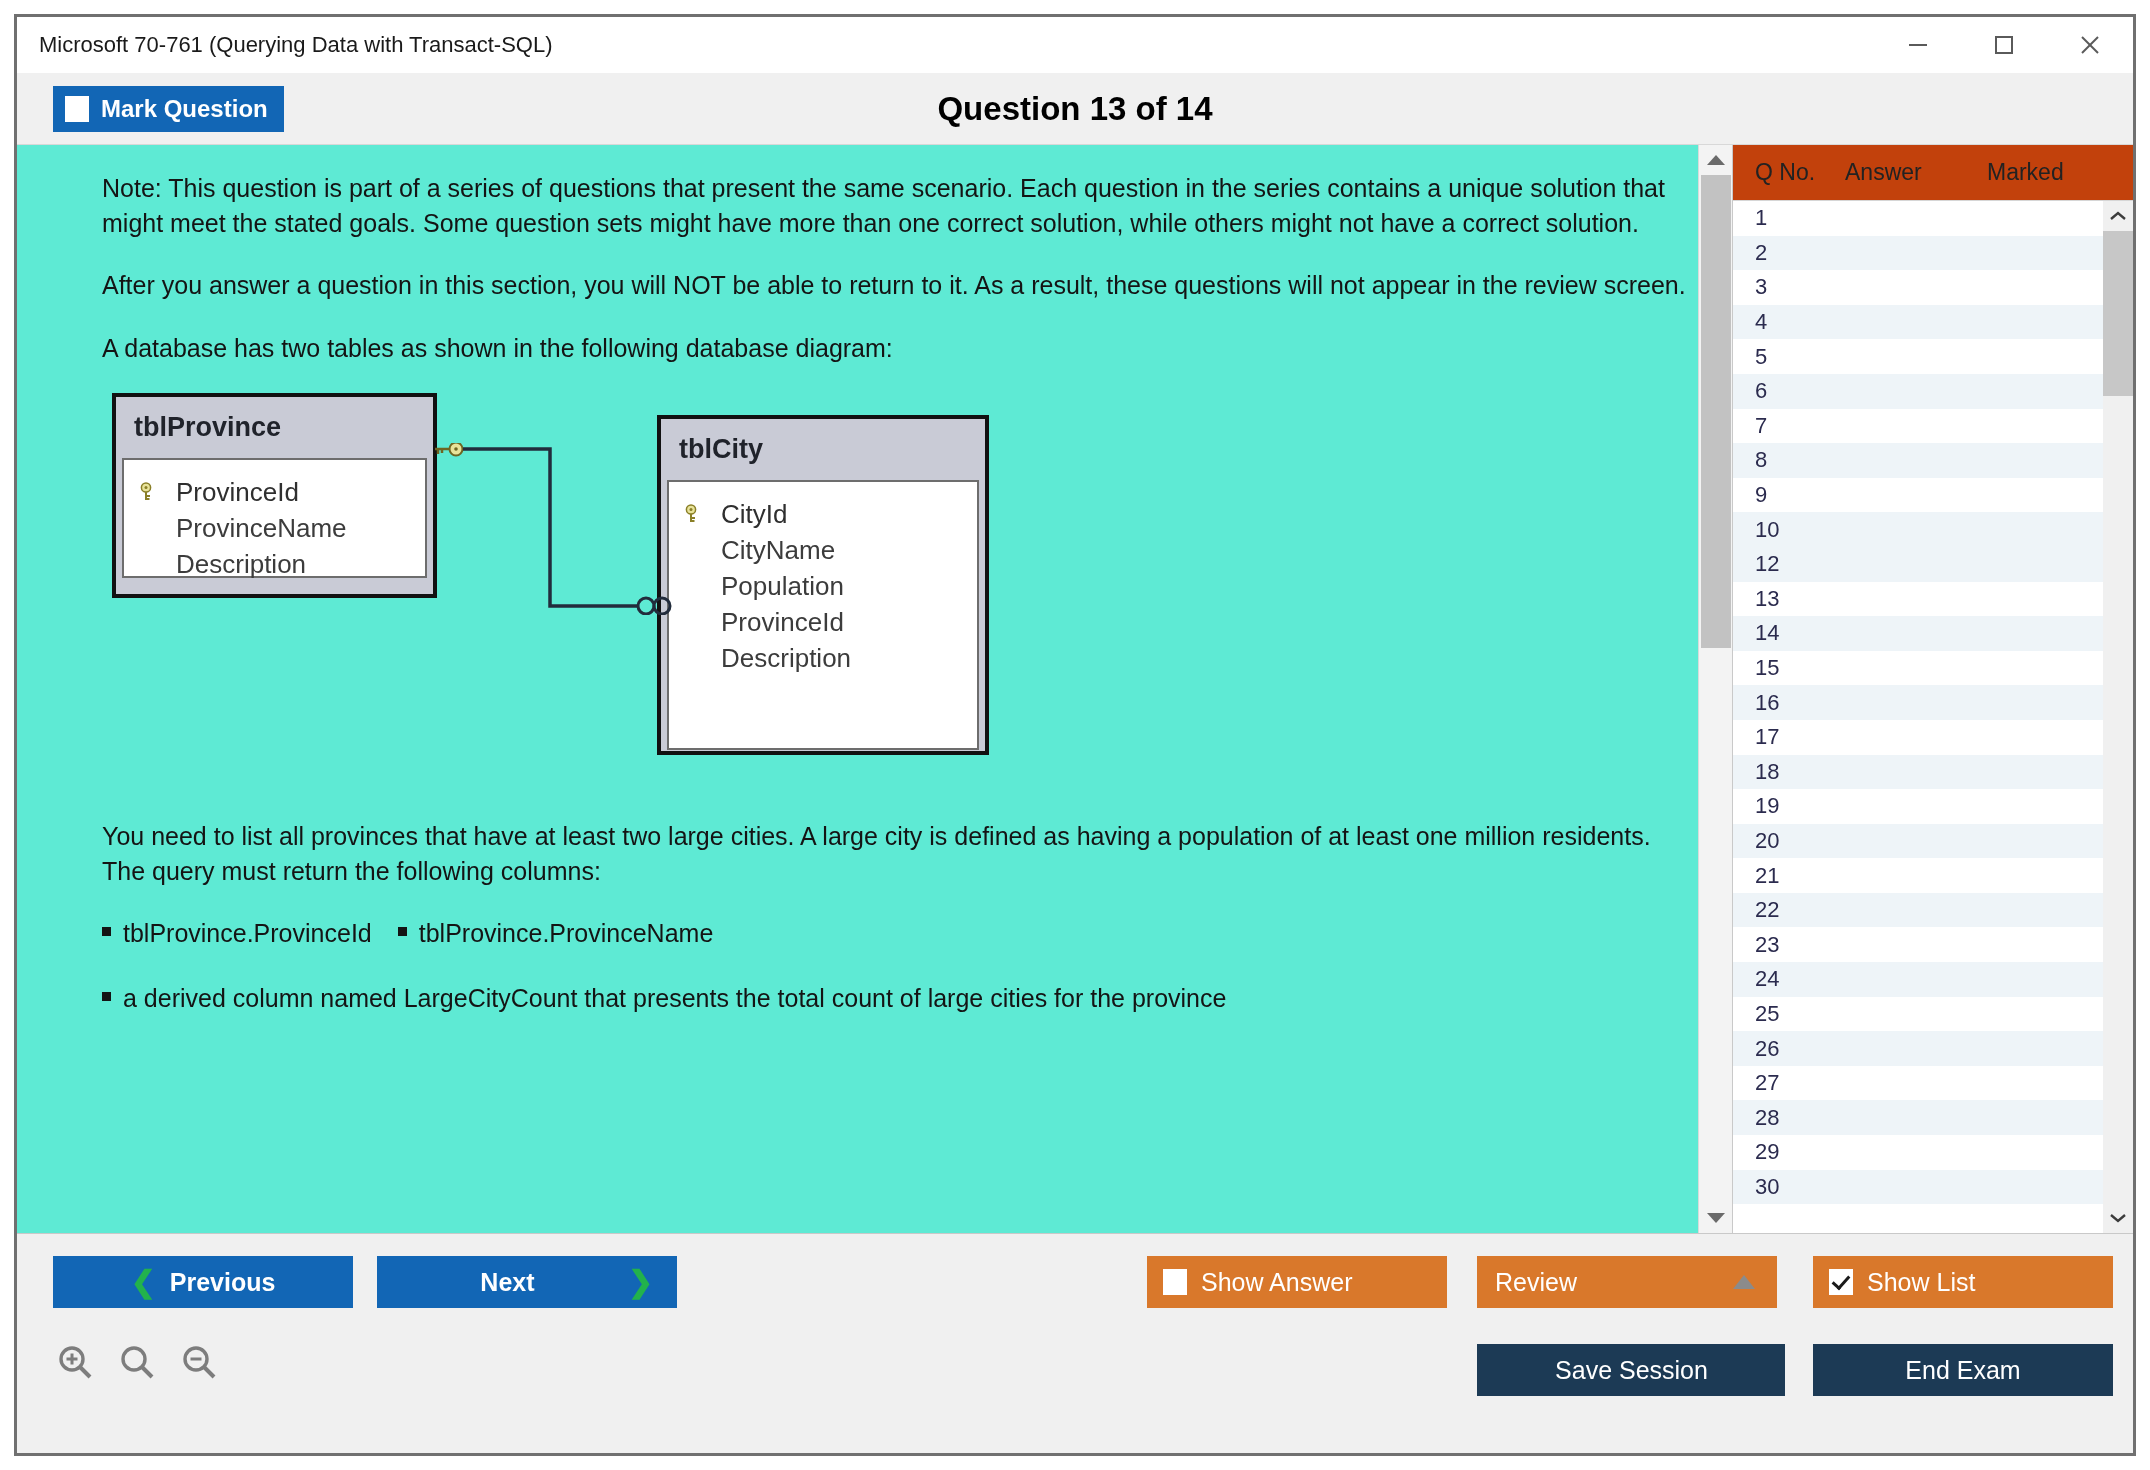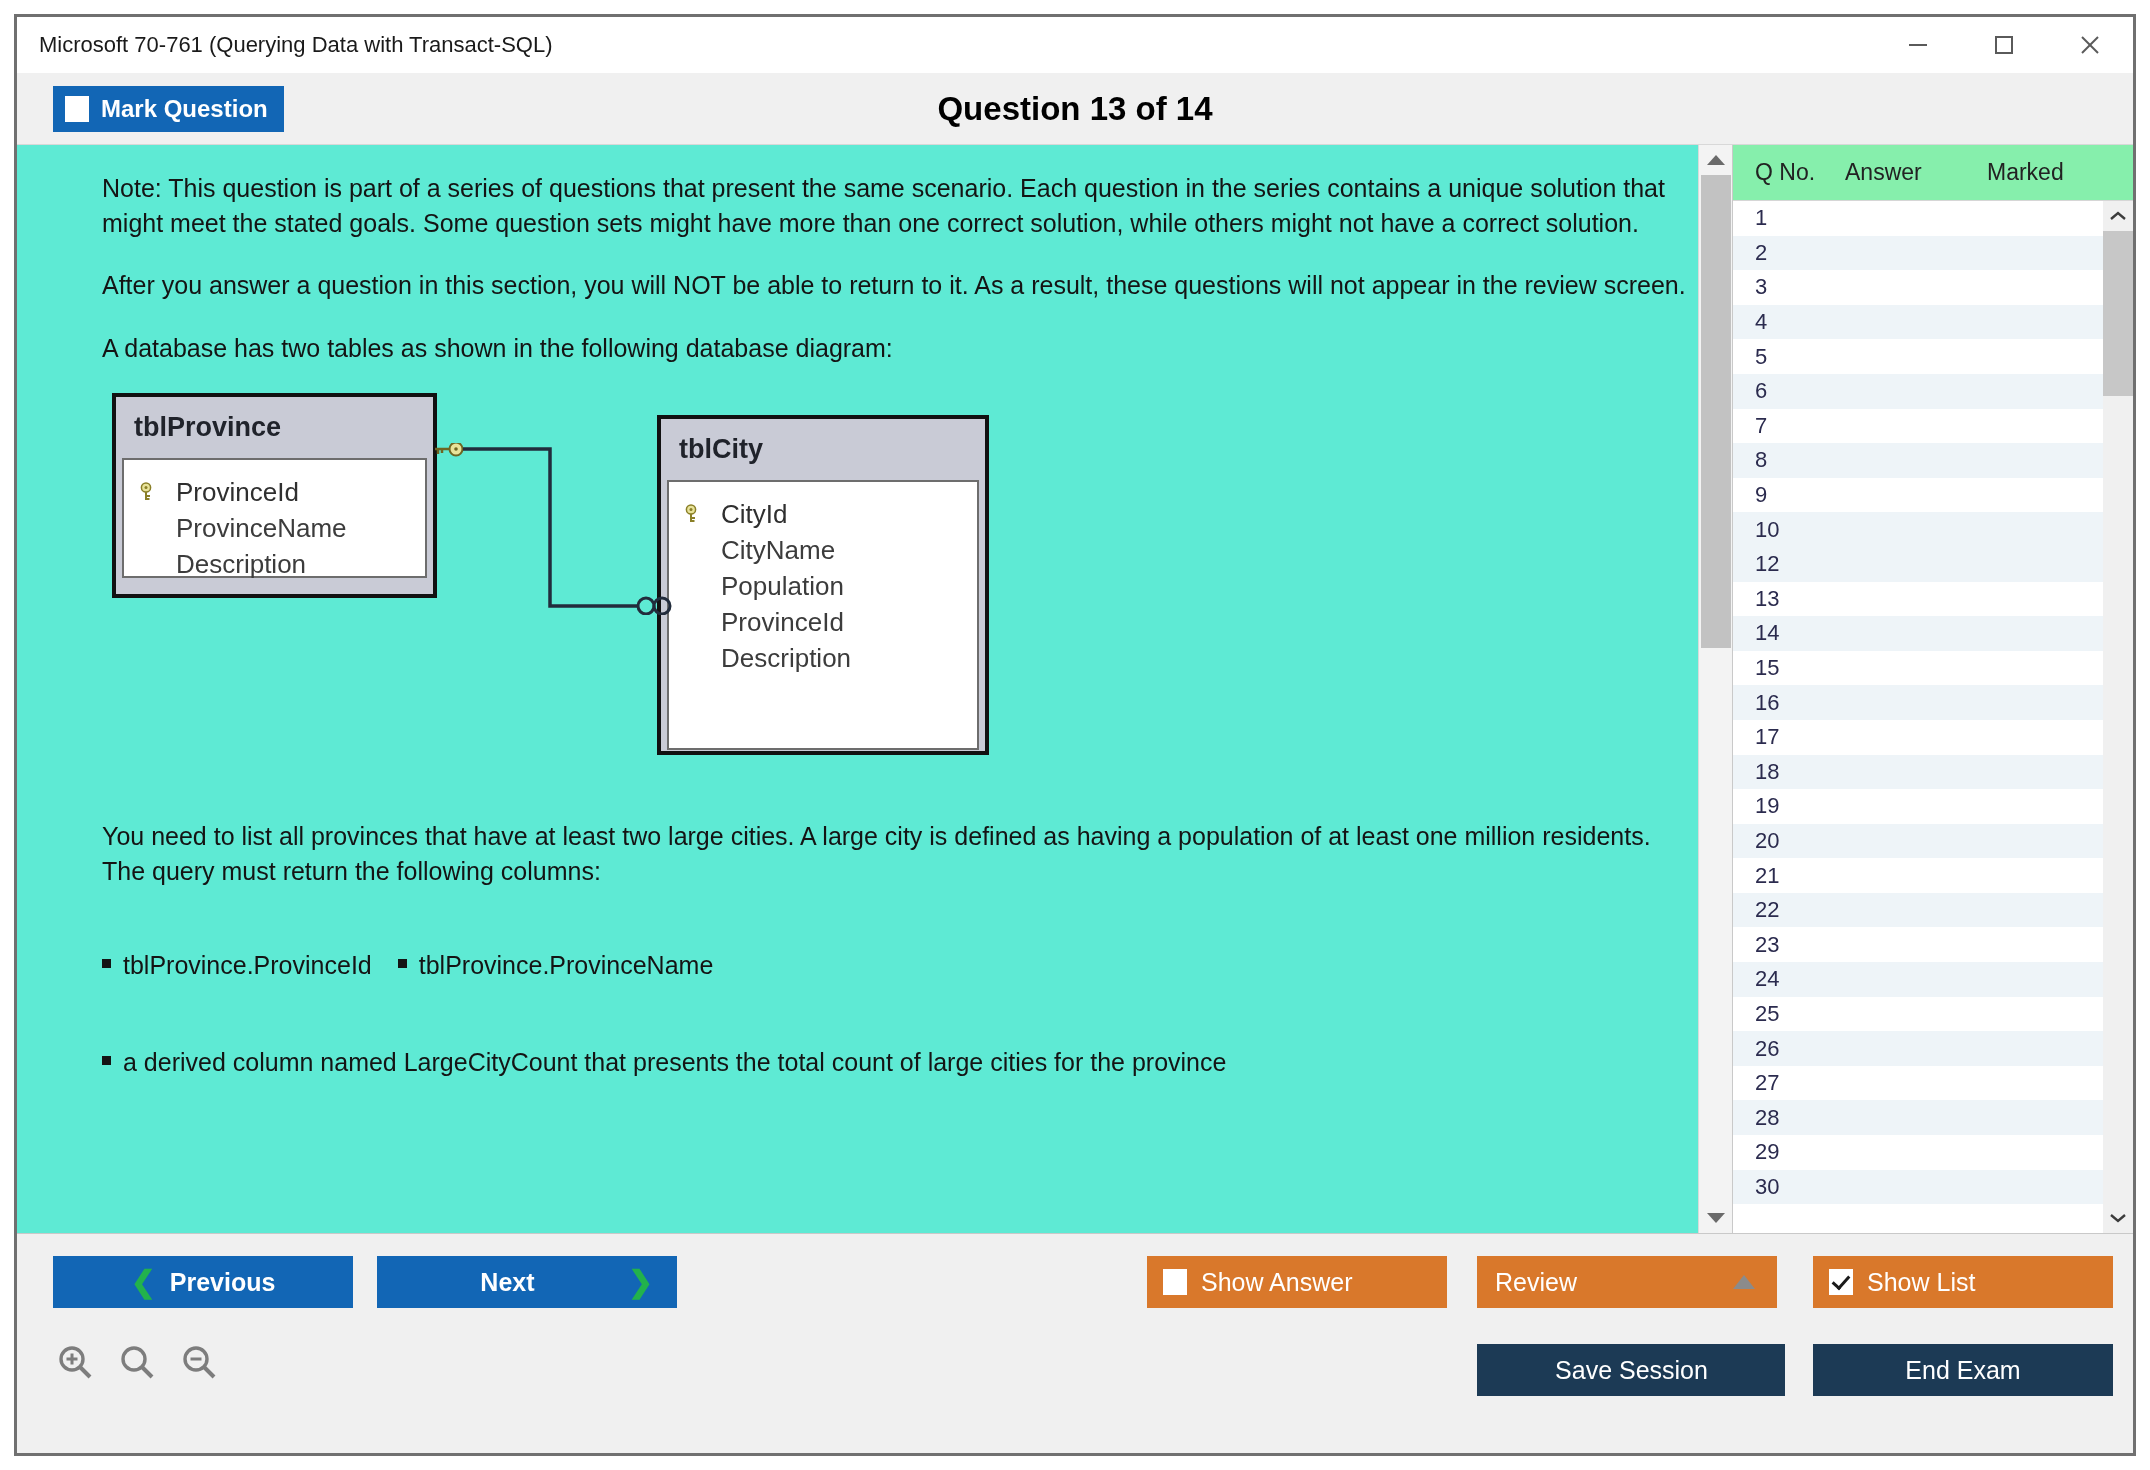--- a/index.html
+++ b/index.html
@@ -112,21 +112,21 @@
     padding-left: 43px;
   }
   .qcontent {
     padding: 26px 32px 0 42px;
     font-size: 25px;
     line-height: 1.38;
     color: #141414;
   }
   .qcontent p { margin: 0 0 28px 0; }
   .bullet-row { margin: 0 0 30px 0; display: flex; gap: 26px; flex-wrap: wrap; }
-  .bullet { display: inline-flex; align-items: baseline; gap: 12px; margin-top: 32px; }
+  .bullet { display: inline-flex; align-items: baseline; gap: 12px; }
   .bullet .dot {
     display: inline-block; width: 9px; height: 9px;
     background: #141414; flex: 0 0 auto;
     position: relative; top: -6px;
   }
 
   
   .diagram {
     position: relative;
     width: 1160px;
@@ -178,21 +178,21 @@
     display: flex;
     flex-direction: column;
     min-height: 0;
   }
   .listhead {
     display: flex;
     height: 56px;
     align-items: center;
     font-size: 23px;
     color: #222222;
-    background: #86efac;
+    background: #c2410c;
     border-bottom: 1px solid #d6d6d6;
     flex: 0 0 auto;
   }
   .listhead .c1 { width: 112px; padding-left: 22px; }
   .listhead .c2 { width: 142px; }
   .listhead .c3 { flex: 1 1 auto; }
   .listbodywrap {
     flex: 1 1 auto;
     display: flex;
     min-height: 0;

